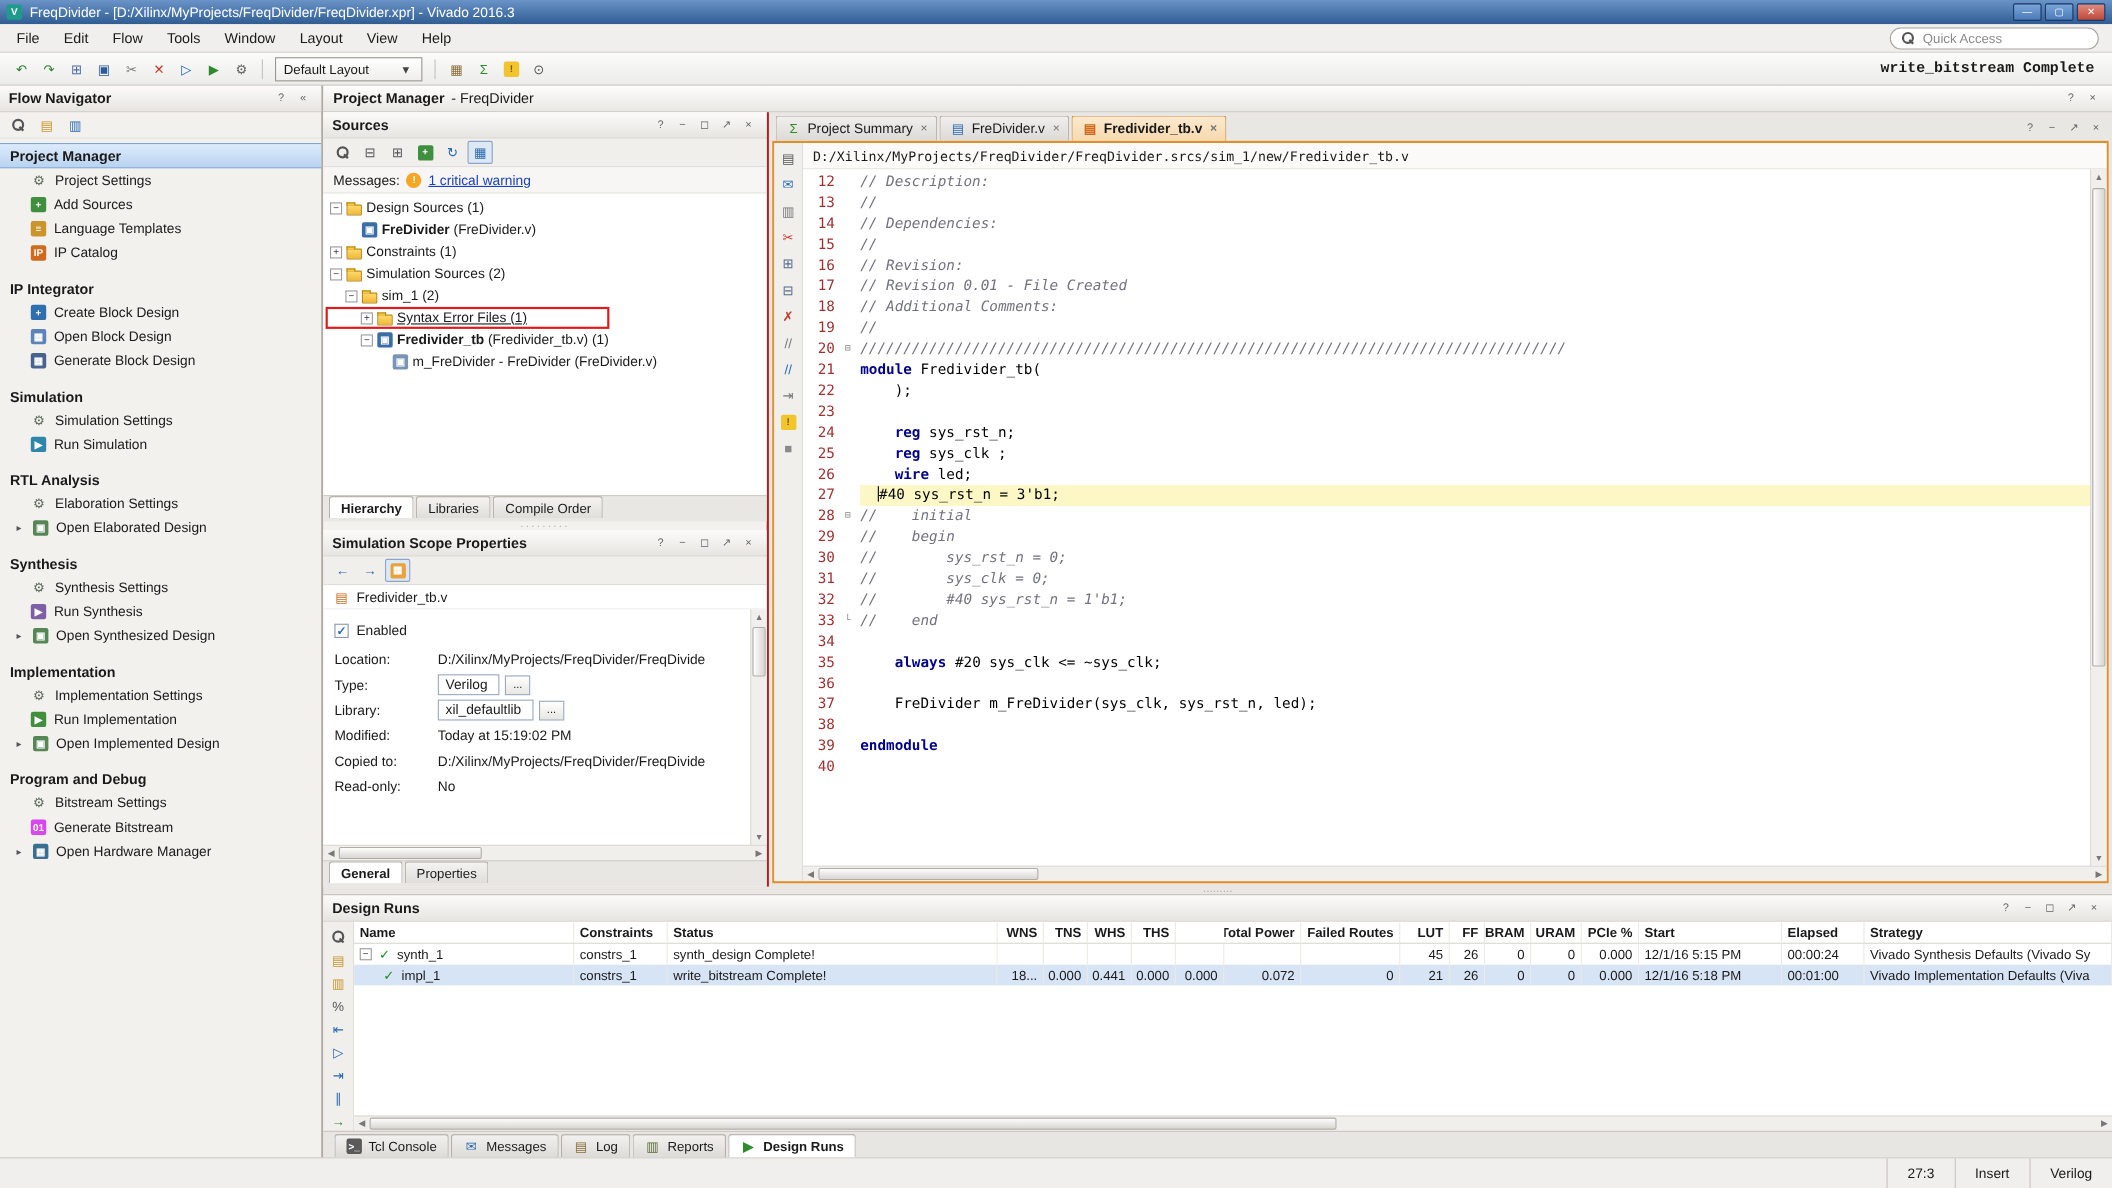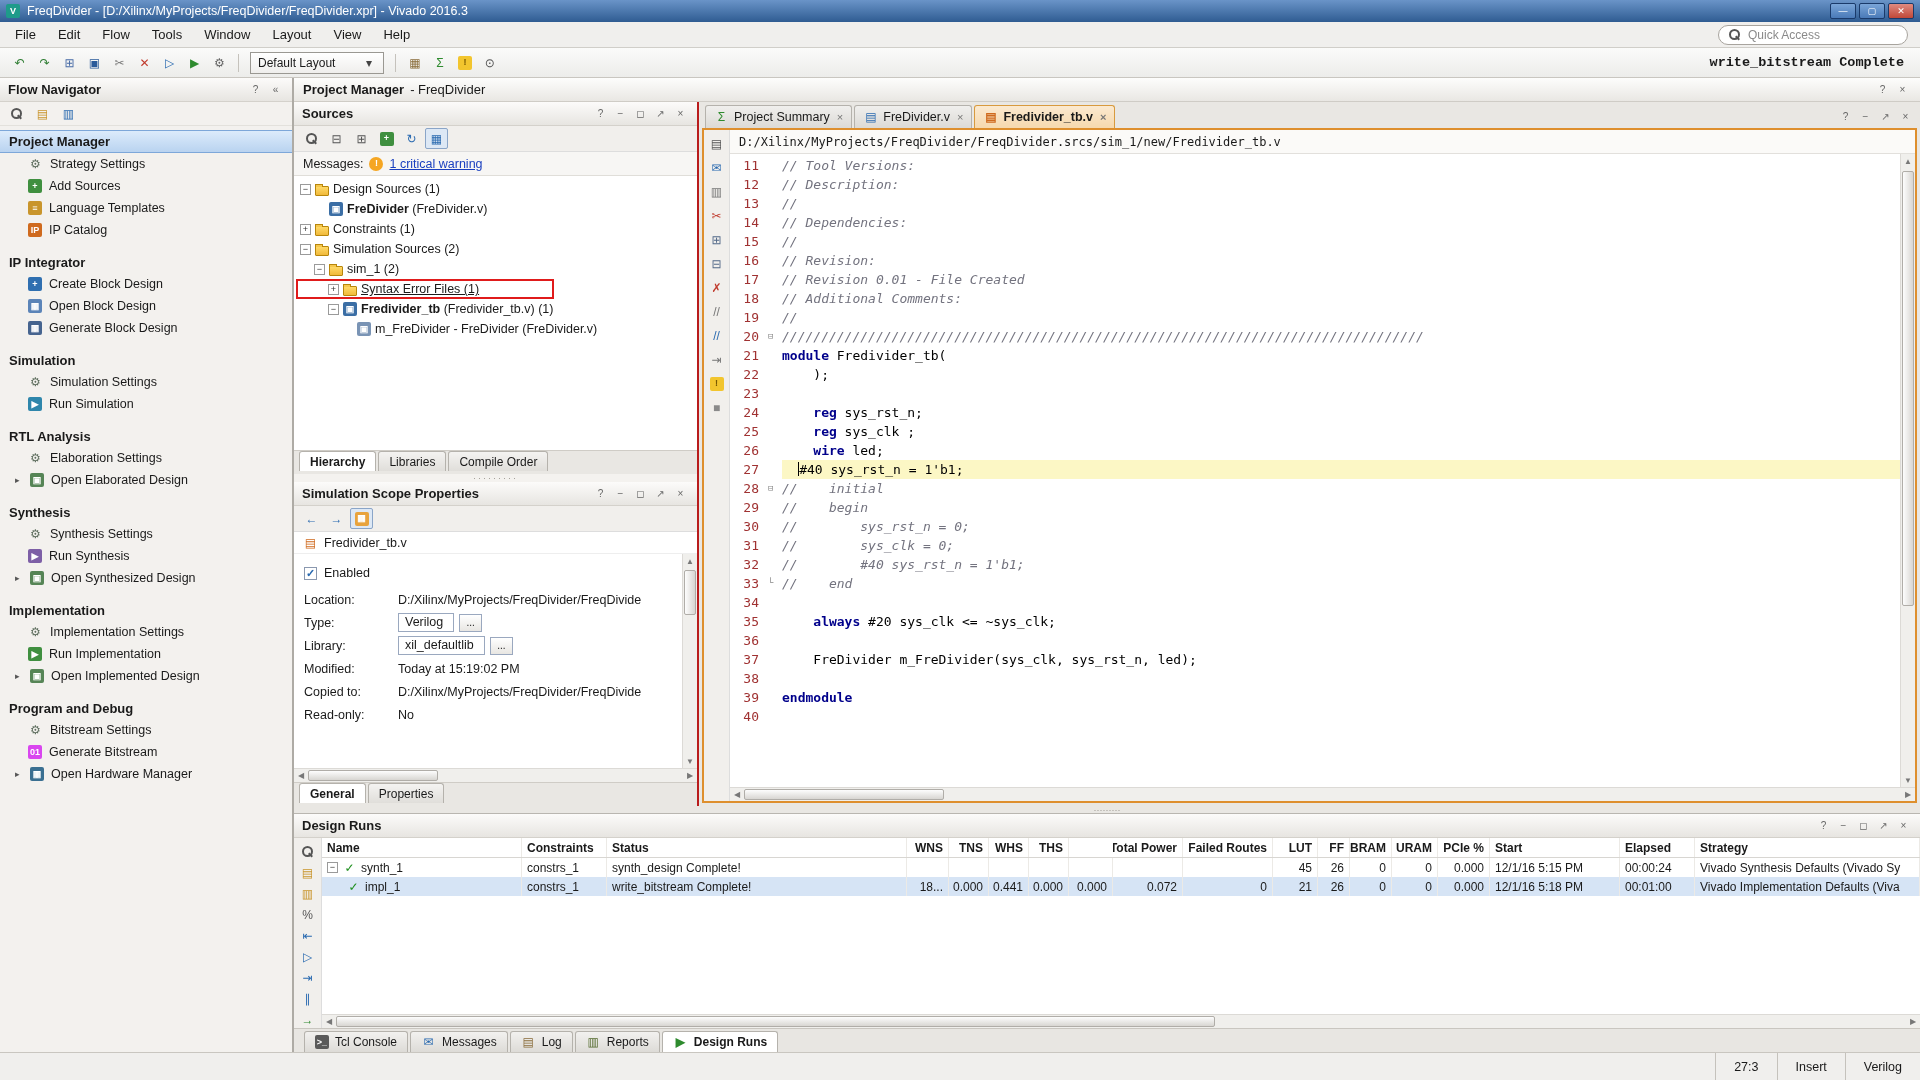--- a/index.html
+++ b/index.html
@@ -242,21 +242,21 @@
         </span>
         <span class="tbtn">
           <span class="icn" style="color: rgb(42, 106, 176);">▥</span>
         </span>
       </div>
     <div id="fn-sections" class="fn-body">
         <div class="fn-section">
           <div class="fn-header selected">Project Manager</div>
           <div class="fn-item">
             <span class="icn" style="color: rgb(95, 111, 95);">⚙</span>
-            <span class="fn-label">Strategy Settings</span>
+            <span class="fn-label">Project Settings</span>
           </div>
           <div class="fn-item">
             <span class="icn boxed" style="background: rgb(63, 143, 63);">+</span>
             <span class="fn-label">Add Sources</span>
           </div>
           <div class="fn-item">
             <span class="icn boxed" style="background: rgb(201, 149, 44);">≡</span>
             <span class="fn-label">Language Templates</span>
           </div>
           <div class="fn-item">
@@ -633,37 +633,36 @@
               <span class="tbtn">
                 <span class="icn" style="color: rgb(138, 138, 138);">■</span>
               </span>
             </div>
           <div class="ed-main">
             <div class="path-bar">
               <span>D:/Xilinx/MyProjects/FreqDivider/FreqDivider.srcs/sim_1/new/Fredivider_tb.v</span>
             </div>
             <div class="ed-mid">
               <div id="code-lines" class="code-area">
-                  <div class="line"><span class="ln">11</span><span class="fold"></span><span class="lt"><span class="c">// Tool Versions:</span></span></div>
                   <div class="line"><span class="ln">12</span><span class="fold"></span><span class="lt"><span class="c">// Description:</span></span></div>
                   <div class="line"><span class="ln">13</span><span class="fold"></span><span class="lt"><span class="c">//</span></span></div>
                   <div class="line"><span class="ln">14</span><span class="fold"></span><span class="lt"><span class="c">// Dependencies:</span></span></div>
                   <div class="line"><span class="ln">15</span><span class="fold"></span><span class="lt"><span class="c">//</span></span></div>
                   <div class="line"><span class="ln">16</span><span class="fold"></span><span class="lt"><span class="c">// Revision:</span></span></div>
                   <div class="line"><span class="ln">17</span><span class="fold"></span><span class="lt"><span class="c">// Revision 0.01 - File Created</span></span></div>
                   <div class="line"><span class="ln">18</span><span class="fold"></span><span class="lt"><span class="c">// Additional Comments:</span></span></div>
                   <div class="line"><span class="ln">19</span><span class="fold"></span><span class="lt"><span class="c">//</span></span></div>
                   <div class="line"><span class="ln">20</span><span class="fold">⊟</span><span class="lt"><span class="c">//////////////////////////////////////////////////////////////////////////////////</span></span></div>
                   <div class="line"><span class="ln">21</span><span class="fold"></span><span class="lt"><span class="k">module</span><span class="p"> Fredivider_tb(</span></span></div>
                   <div class="line"><span class="ln">22</span><span class="fold"></span><span class="lt"><span class="p">    );</span></span></div>
                   <div class="line"><span class="ln">23</span><span class="fold"></span><span class="lt"></span></div>
                   <div class="line"><span class="ln">24</span><span class="fold"></span><span class="lt"><span class="p">    </span><span class="k">reg</span><span class="p"> sys_rst_n;</span></span></div>
                   <div class="line"><span class="ln">25</span><span class="fold"></span><span class="lt"><span class="p">    </span><span class="k">reg</span><span class="p"> sys_clk ;</span></span></div>
                   <div class="line"><span class="ln">26</span><span class="fold"></span><span class="lt"><span class="p">    </span><span class="k">wire</span><span class="p"> led;</span></span></div>
-                  <div class="line hl"><span class="ln">27</span><span class="fold"></span><span class="lt"><span class="p">  </span><span class="cursor"></span><span class="p">#40 sys_rst_n = 1'b1;</span></span></div>
+                  <div class="line hl"><span class="ln">27</span><span class="fold"></span><span class="lt"><span class="p">  </span><span class="cursor"></span><span class="p">#40 sys_rst_n = 3'b1;</span></span></div>
                   <div class="line"><span class="ln">28</span><span class="fold">⊟</span><span class="lt"><span class="c">//    initial</span></span></div>
                   <div class="line"><span class="ln">29</span><span class="fold"></span><span class="lt"><span class="c">//    begin</span></span></div>
                   <div class="line"><span class="ln">30</span><span class="fold"></span><span class="lt"><span class="c">//        sys_rst_n = 0;</span></span></div>
                   <div class="line"><span class="ln">31</span><span class="fold"></span><span class="lt"><span class="c">//        sys_clk = 0;</span></span></div>
                   <div class="line"><span class="ln">32</span><span class="fold"></span><span class="lt"><span class="c">//        #40 sys_rst_n = 1'b1;</span></span></div>
                   <div class="line"><span class="ln">33</span><span class="fold">└</span><span class="lt"><span class="c">//    end</span></span></div>
                   <div class="line"><span class="ln">34</span><span class="fold"></span><span class="lt"></span></div>
                   <div class="line"><span class="ln">35</span><span class="fold"></span><span class="lt"><span class="p">    </span><span class="k">always</span><span class="p"> #20 sys_clk &lt;= ~sys_clk;</span></span></div>
                   <div class="line"><span class="ln">36</span><span class="fold"></span><span class="lt"></span></div>
                   <div class="line"><span class="ln">37</span><span class="fold"></span><span class="lt"><span class="p">    FreDivider m_FreDivider(sys_clk, sys_rst_n, led);</span></span></div>

